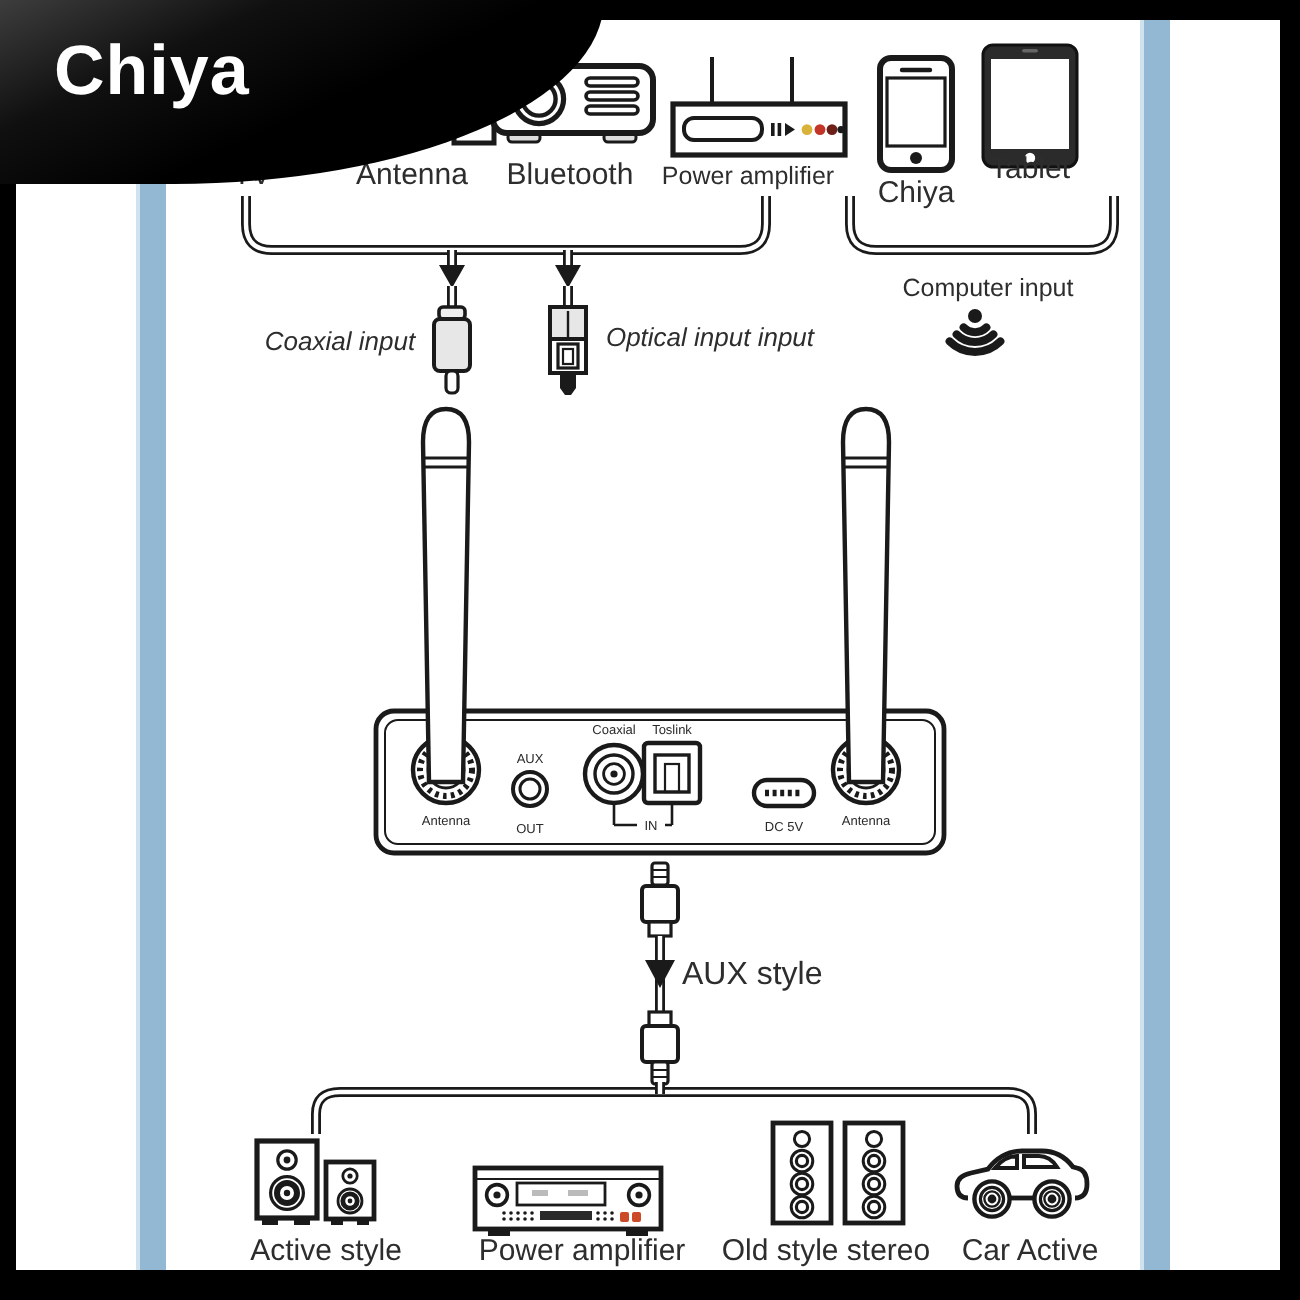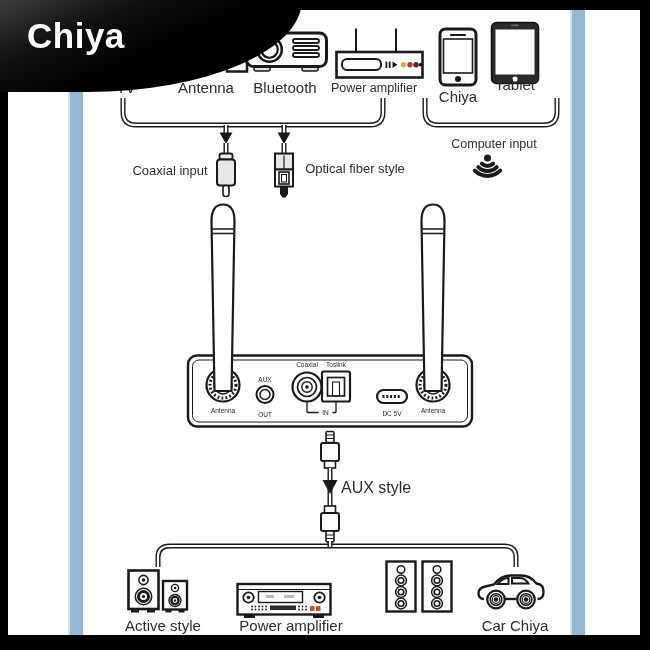--- a/index.html
+++ b/index.html
@@ -9,21 +9,21 @@
   .sidebar{position:absolute;top:10px;width:13px;height:625px;background:#92b8d3;border-left:2px solid #cfe2ee;}
   .sidebar.left{left:68px;}
   .sidebar.right{left:570px;}
   .badge{position:absolute;left:0;top:0;width:302px;height:92px;
          background:linear-gradient(155deg,#3d3d3d 0%,#101010 28%,#000 55%);
          border-bottom-right-radius:215px 92px;}
   .badge-text{position:absolute;left:27px;top:16px;font-size:35px;font-weight:700;
               color:#fff;letter-spacing:.5px;}
   .lbl{position:absolute;font-size:15px;color:#2d2d2d;white-space:nowrap;transform:translateX(-50%);}
   .lbl.sm{font-size:12.5px;}
-  .lbl.md{font-size:13px;}
+  .lbl.md{font-size:13px;font-style:italic;}
   .lbl.lg{font-size:16px;transform:none;}
   svg{position:absolute;overflow:visible;font-family:"Liberation Sans",sans-serif;}
   .tube-o{stroke:#1a1a1a;stroke-width:5;fill:none;}
   .tube-i{stroke:#fff;stroke-width:2.2;fill:none;}
   .ln{stroke:#1a1a1a;fill:none;}
   .fillink{fill:#1a1a1a;stroke:none;}
   .port-lbl{font-size:6.5px;fill:#2a2a2a;}
 </style>
 </head>
 <body>
@@ -307,22 +307,23 @@
   </svg>
 
   <div class="lbl" style="left:126px;top:79px">TV</div>
   <div class="lbl" style="left:206px;top:79px">Antenna</div>
   <div class="lbl" style="left:285px;top:79px">Bluetooth</div>
   <div class="lbl sm" style="left:374px;top:81px">Power amplifier</div>
   <div class="lbl" style="left:458px;top:88px">Chiya</div>
   <div class="lbl" style="left:515px;top:76px">Tablet</div>
   <div class="lbl sm" style="left:494px;top:137px">Computer input</div>
   <div class="lbl md" style="left:170px;top:163px">Coaxial input</div>
-  <div class="lbl md" style="left:355px;top:161px">Optical fiber style</div>
+  <div class="lbl md" style="left:355px;top:161px">Optical input input</div>
   <div class="lbl lg" style="left:341px;top:479px">AUX style</div>
   <div class="lbl" style="left:163px;top:617px">Active style</div>
   <div class="lbl" style="left:291px;top:617px">Power amplifier</div>
-  <div class="lbl" style="left:515px;top:617px">Car Chiya</div>
+  <div class="lbl" style="left:413px;top:617px">Old style stereo</div>
+  <div class="lbl" style="left:515px;top:617px">Car Active</div>
 
   <div class="badge">
     <div class="badge-text">Chiya</div>
   </div>
 </div>
 
 </body></html>

